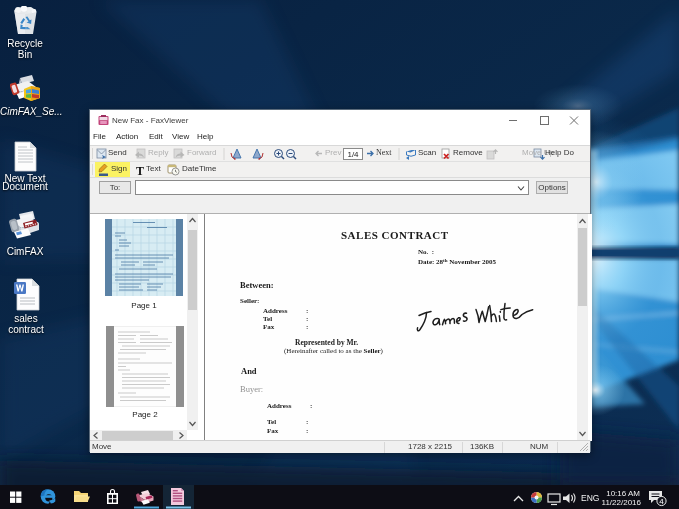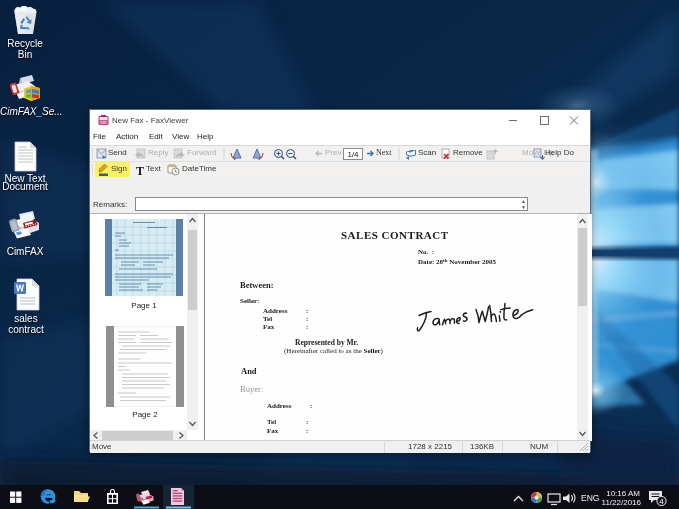--- a/index.html
+++ b/index.html
@@ -310,25 +310,28 @@
         <rect x="0" y="1" width="8" height="8" rx="1" fill="#fff" stroke="#8a7a4a" stroke-width="0.8"></rect>
         <rect x="0" y="1" width="8" height="2.2" fill="#c8b878"></rect>
         <circle cx="7.5" cy="7.5" r="3.5" fill="#f8f8f0" stroke="#6a6a6a" stroke-width="0.7"></circle>
         <path d="M7.5 5.8 l0 1.7 1.3 0.8" stroke="#444" stroke-width="0.7" fill="none"></path>
       </g>
     </svg>
     <span class="tbt" style="left:21px;">Sign</span>
     <span class="tbt" style="left:56px;">Text</span>
     <span class="tbt" style="left:92px;">DateTime</span>
   </div>
-  <div id="remrow">
-    <div id="remlbl">Remarks:</div>
-    <div id="reminput">
-        <span style="position:absolute;right:1px;top:0px;font-size:5px;color:#555;line-height:6px;">▲<br>▼</span>
+  <div id="torow">
+    <div id="tobtn">To:</div>
+    <div id="tocombo">
+        <svg style="position:absolute;right:3px;top:4px;" width="8" height="7">
+          <path d="M1 1.5 l3 3.5 3 -3.5" fill="none" stroke="#444" stroke-width="1.1"></path>
+        </svg>
       </div>
+    <div id="optbtn">Options</div>
   </div>
   <div id="content">
     <div id="thumbpanel">
       <svg style="position:absolute;left:15px;top:5px;" width="78" height="77" viewBox="0 0 78 77">
         <rect x="0" y="0" width="78" height="77" fill="#d7ecf3"></rect>
         <g stroke="#b5d6e4" stroke-width="0.7">
           <line x1="0" y1="8" x2="78" y2="8"></line>
             <line x1="0" y1="16" x2="78" y2="16"></line>
             <line x1="0" y1="24" x2="78" y2="24"></line>
             <line x1="0" y1="32" x2="78" y2="32"></line>

